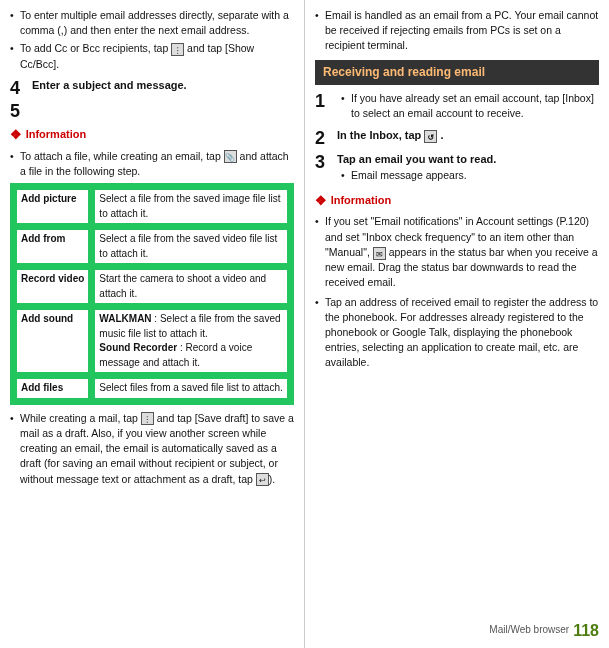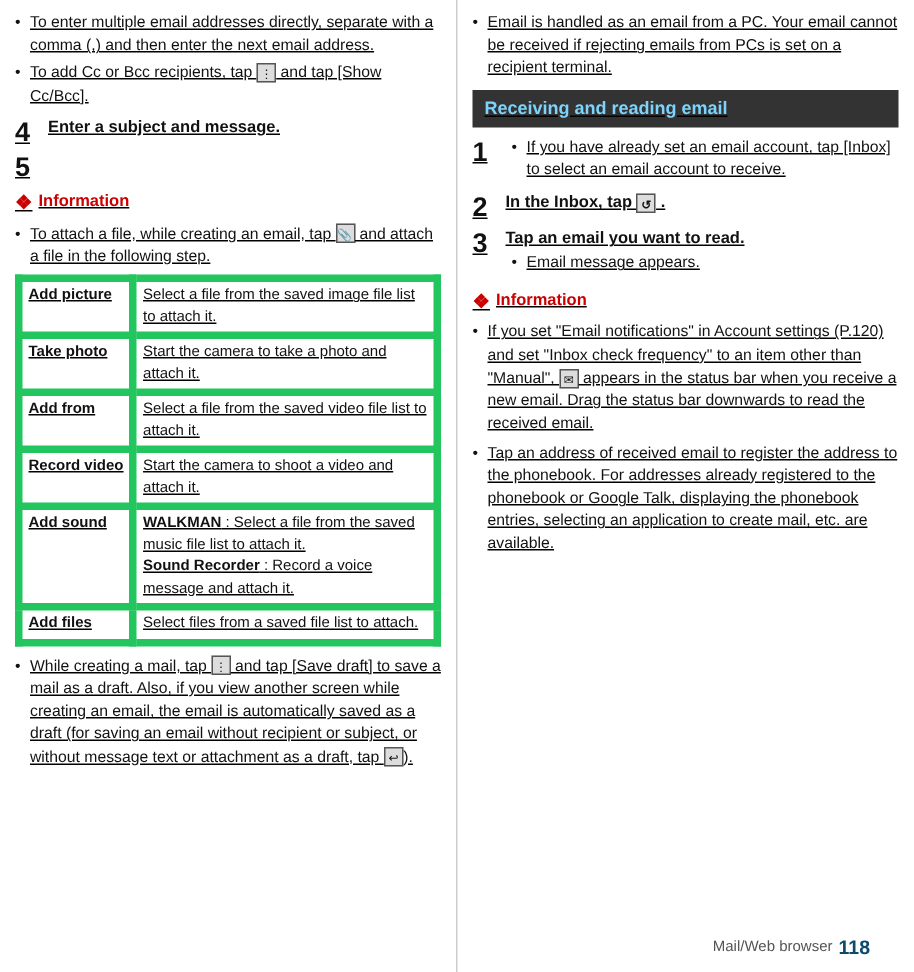--- a/index.html
+++ b/index.html
@@ -8,21 +8,20 @@
       font-size: 11px;
       background: #fff;
       width: 609px;
       min-height: 648px;
       overflow: hidden;
     }
     .page {
       display: flex;
       width: 609px;
       min-height: 648px;
-      text-decoration: underline;
     }
     
     .left-col {
       width: 305px;
       padding: 8px 10px;
       border-right: 1px solid #ccc;
       font-size: 10.5px;
       line-height: 1.45;
       color: #111;
     }
@@ -84,53 +83,53 @@
       font-size: 13px;
     }
     
     .attach-table {
       width: 100%;
       border-collapse: collapse;
       margin-bottom: 6px;
       font-size: 10px;
     }
     .attach-table td {
-      border: 5px solid #22c55e;
+      border: 7px solid #22c55e;
       padding: 2px 4px;
       vertical-align: top;
     }
     .attach-table td:first-child {
       font-weight: bold;
       width: 60px;
       white-space: nowrap;
     }
     
     .section-header {
       background: #333;
-      color: #7dd3fc;
+      color: #fdba74;
       font-size: 12px;
       font-weight: bold;
       padding: 4px 8px;
       margin-bottom: 6px;
     }
     
     .footer {
       position: absolute;
       bottom: 6px;
-      right: 29px;
+      right: 10px;
       font-size: 10px;
       color: #555;
       display: flex;
       align-items: center;
       gap: 4px;
     }
     .footer-page {
       font-weight: bold;
-      font-size: 13px;
-      color: #0c4a6e;
+      font-size: 16px;
+      color: #4d7c0f;
     }
     
     .icon-inline {
       display: inline-block;
       width: 13px;
       height: 13px;
       border: 1px solid #555;
       background: #ddd;
       vertical-align: middle;
       font-size: 8px;
@@ -195,24 +194,20 @@
       To attach a file, while creating an email, tap <span class="icon-inline">📎</span> and attach a file in the following step.
     </div>
 
     <table class="attach-table">
       <tbody id="attach-tbody">
           <tr>
             <td>Add picture</td>
             <td>Select a file from the saved image file list to attach it.</td>
           </tr>
           <tr>
-            <td>Take photo</td>
-            <td>Start the camera to take a photo and attach it.</td>
-          </tr>
-          <tr>
             <td>Add from</td>
             <td>Select a file from the saved video file list to attach it.</td>
           </tr>
           <tr>
             <td>Record video</td>
             <td>Start the camera to shoot a video and attach it.</td>
           </tr>
           <tr>
             <td>Add sound</td>
             <td><span><b>WALKMAN</b> : Select a file from the saved music file list to attach it.</span><br><span><b>Sound Recorder</b> : Record a voice message and attach it.</span></td>

